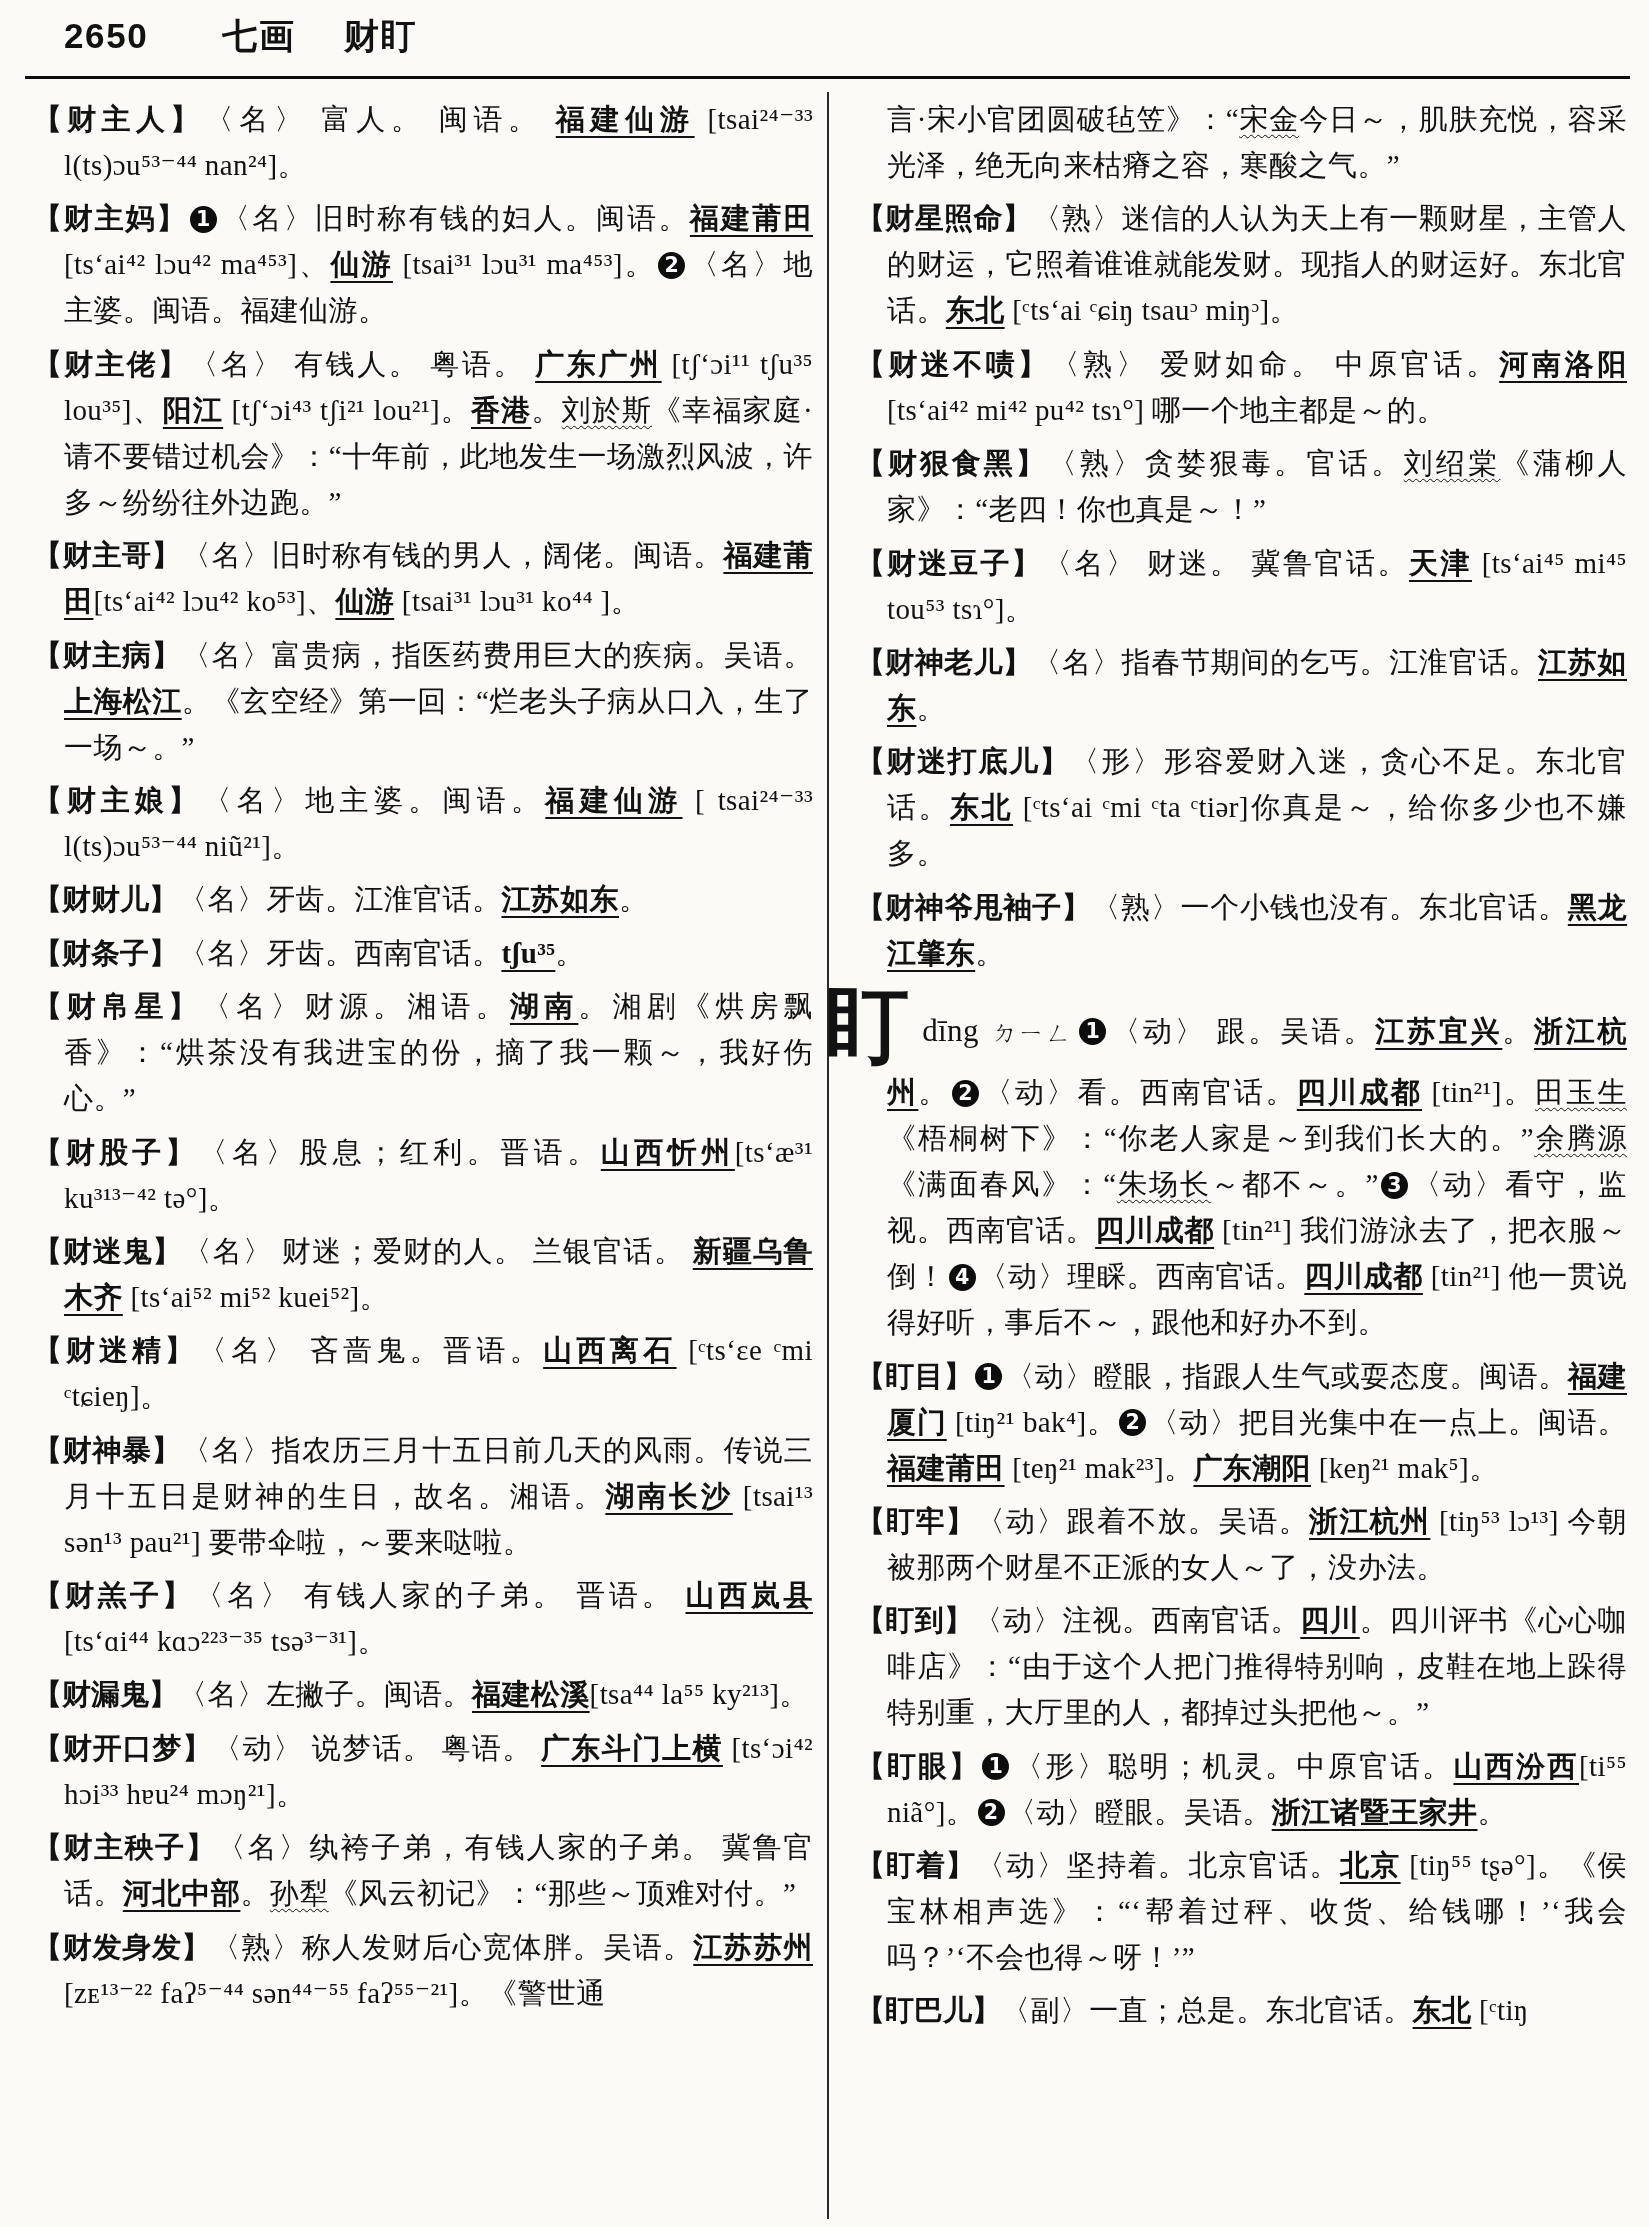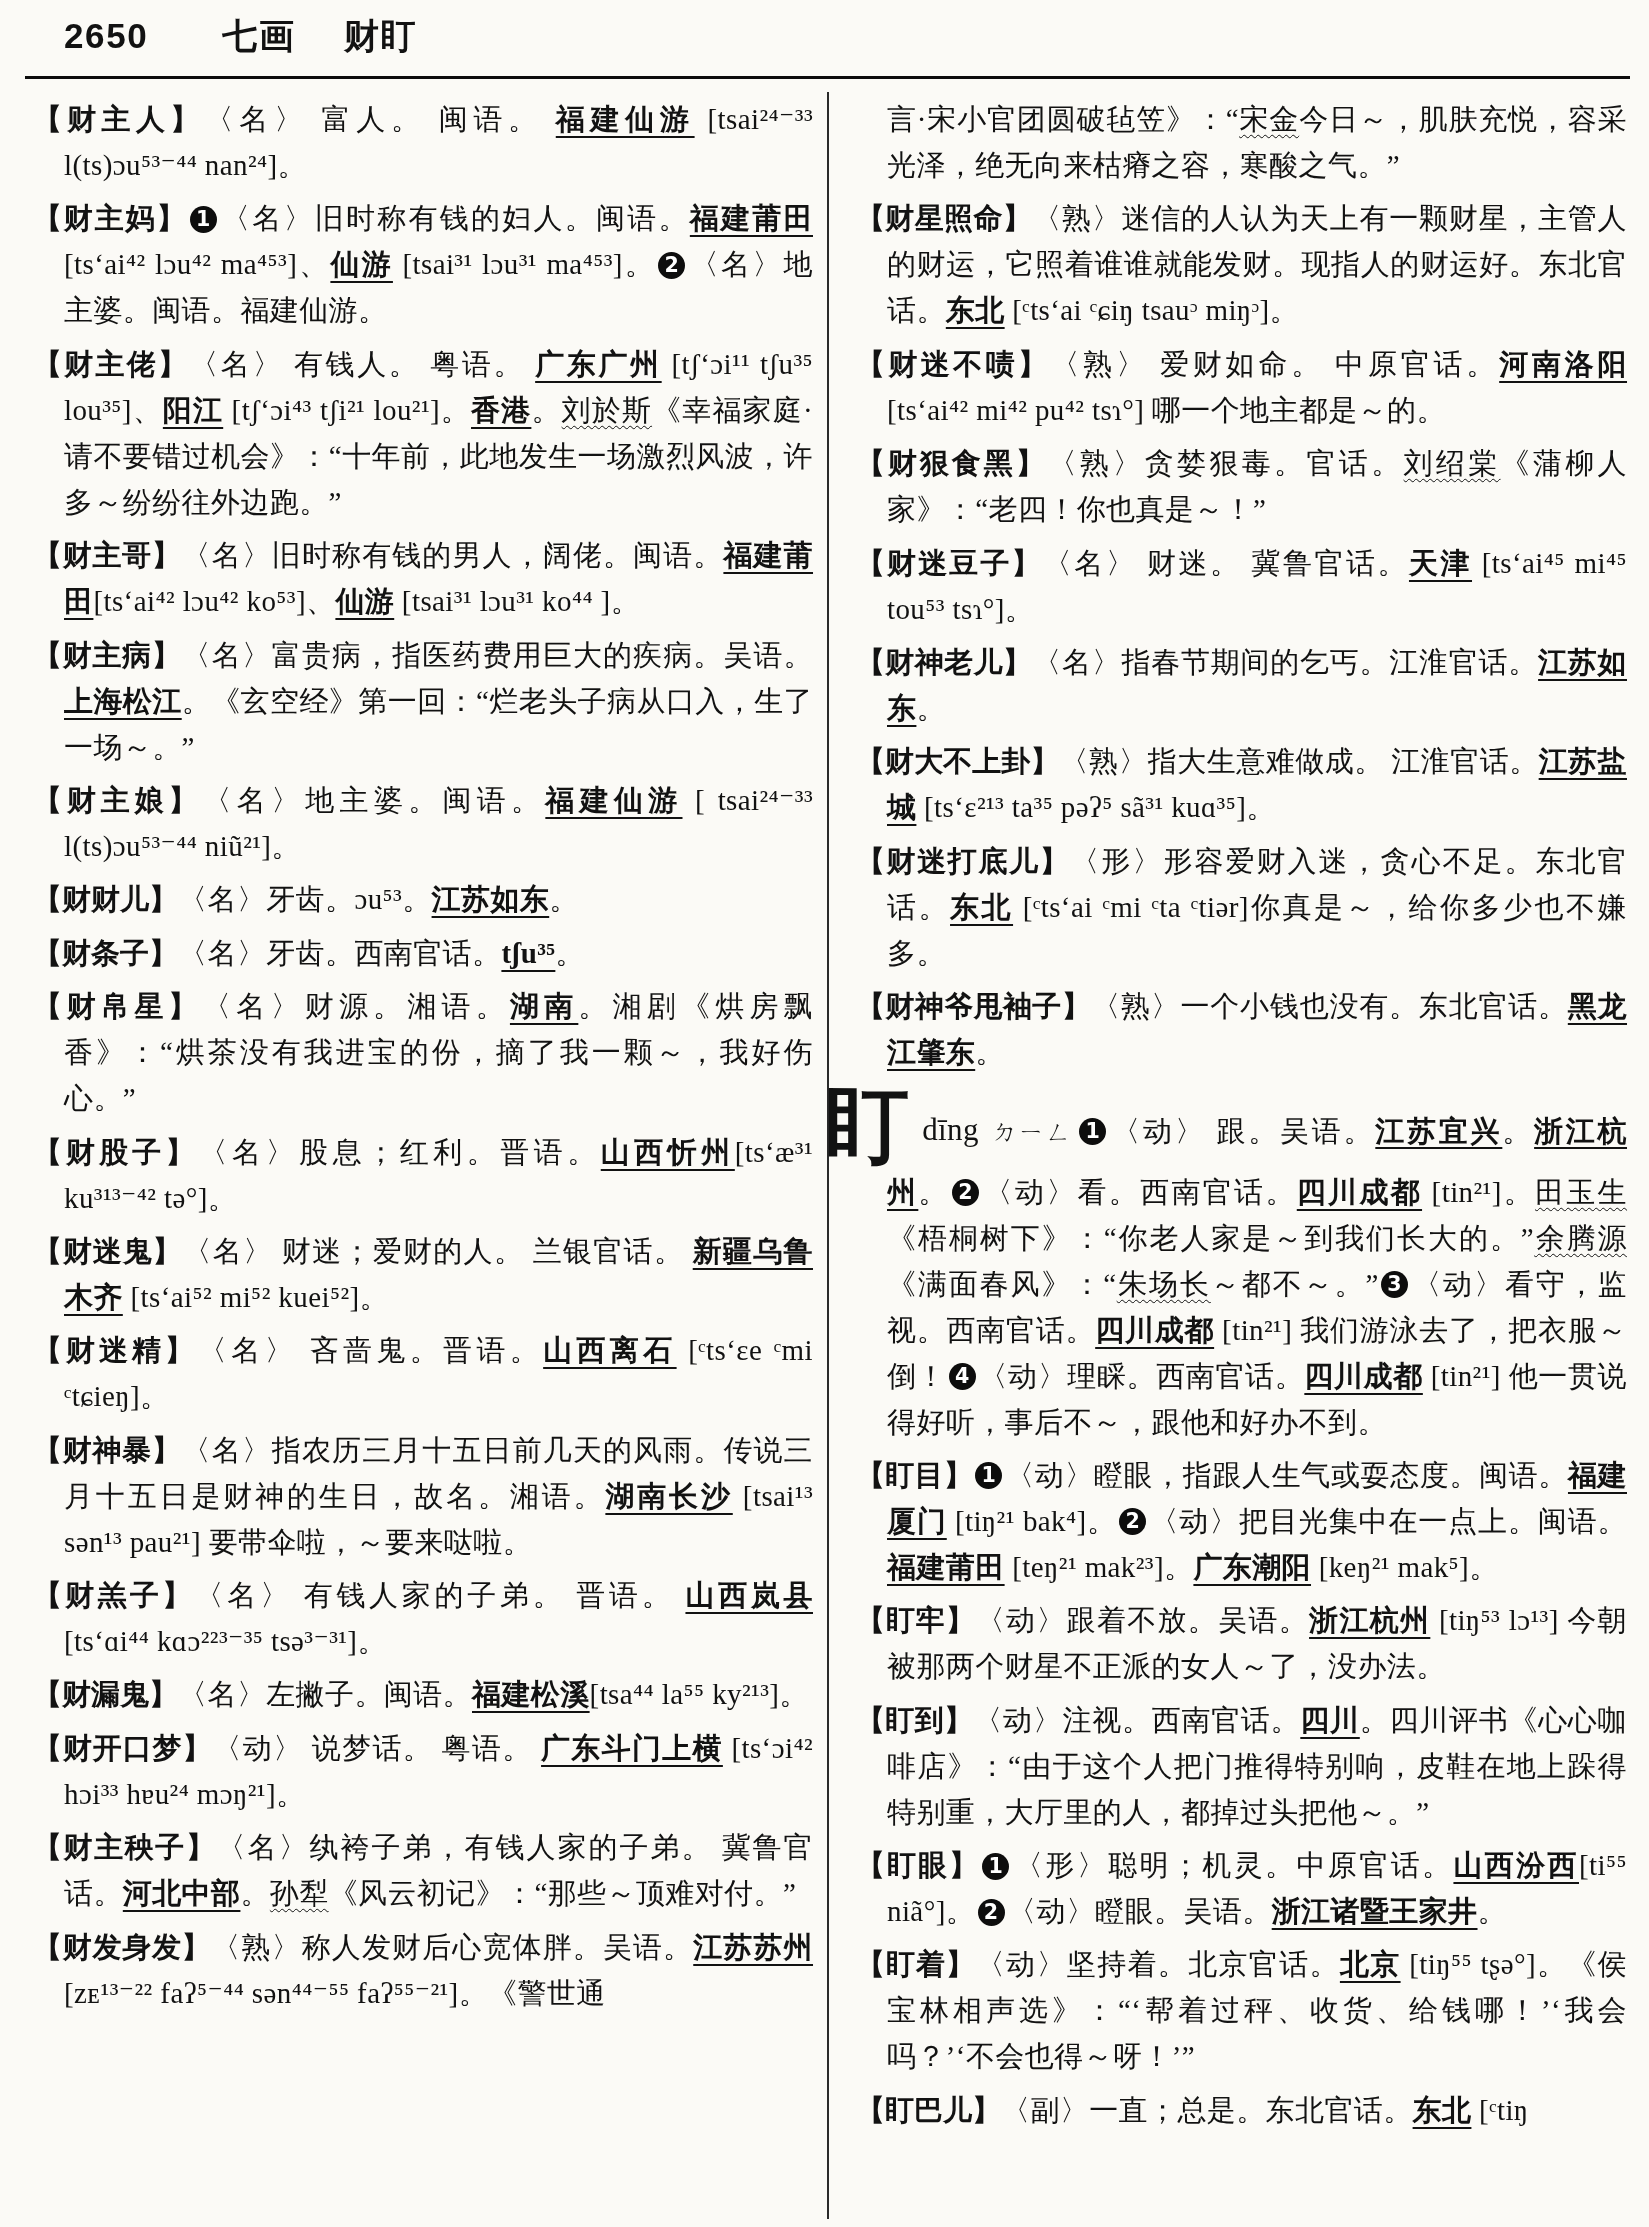--- a/index.html
+++ b/index.html
@@ -50,41 +50,40 @@
 <div class="header-rule"></div>
 <div class="column-divider"></div>
 
 <div class="col col-left">
     <p class="entry"><span class="hw">【财主人】</span><span>〈名〉 富人。 闽语。 </span><span class="u-s">福建仙游</span><span> [tsai²⁴⁻³³ l(ts)ɔu⁵³⁻⁴⁴ nan²⁴]。</span></p>
     <p class="entry"><span class="hw">【财主妈】</span><span class="cn">1</span><span>〈名〉旧时称有钱的妇人。闽语。</span><span class="u-s">福建莆田</span><span> [ts‘ai⁴² lɔu⁴² ma⁴⁵³]、</span><span class="u-s">仙游</span><span> [tsai³¹ lɔu³¹ ma⁴⁵³]。</span><span class="cn">2</span><span>〈名〉地主婆。闽语。福建仙游。</span></p>
     <p class="entry"><span class="hw">【财主佬】</span><span>〈名〉 有钱人。 粤语。 </span><span class="u-s">广东广州</span><span> [tʃ‘ɔi¹¹ tʃu³⁵ lou³⁵]、</span><span class="u-s">阳江</span><span> [tʃ‘ɔi⁴³ tʃi²¹ lou²¹]。</span><span class="u-s">香港</span><span>。</span><span class="u-w">刘於斯</span><span>《幸福家庭·请不要错过机会》：“十年前，此地发生一场激烈风波，许多～纷纷往外边跑。”</span></p>
     <p class="entry"><span class="hw">【财主哥】</span><span>〈名〉旧时称有钱的男人，阔佬。闽语。</span><span class="u-s">福建莆田</span><span>[ts‘ai⁴² lɔu⁴² ko⁵³]、</span><span class="u-s">仙游</span><span> [tsai³¹ lɔu³¹ ko⁴⁴ ]。</span></p>
     <p class="entry"><span class="hw">【财主病】</span><span>〈名〉富贵病，指医药费用巨大的疾病。吴语。</span><span class="u-s">上海松江</span><span>。《玄空经》第一回：“烂老头子病从口入，生了一场～。”</span></p>
     <p class="entry"><span class="hw">【财主娘】</span><span>〈名〉地主婆。闽语。</span><span class="u-s">福建仙游</span><span> [ tsai²⁴⁻³³ l(ts)ɔu⁵³⁻⁴⁴ niũ²¹]。</span></p>
-    <p class="entry"><span class="hw">【财财儿】</span><span>〈名〉牙齿。ɔu⁵³。</span><span class="u-s">江苏如东</span><span>。</span></p>
+    <p class="entry"><span class="hw">【财财儿】</span><span>〈名〉牙齿。江淮官话。</span><span class="u-s">江苏如东</span><span>。</span></p>
     <p class="entry"><span class="hw">【财条子】</span><span>〈名〉牙齿。西南官话。</span><span class="u-s">tʃu³⁵</span><span>。</span></p>
     <p class="entry"><span class="hw">【财帛星】</span><span>〈名〉财源。湘语。</span><span class="u-s">湖南</span><span>。湘剧《烘房飘香》：“烘茶没有我进宝的份，摘了我一颗～，我好伤心。”</span></p>
     <p class="entry"><span class="hw">【财股子】</span><span>〈名〉股息；红利。晋语。</span><span class="u-s">山西忻州</span><span>[ts‘æ³¹ ku³¹³⁻⁴² tə°]。</span></p>
     <p class="entry"><span class="hw">【财迷鬼】</span><span>〈名〉 财迷；爱财的人。 兰银官话。 </span><span class="u-s">新疆乌鲁木齐</span><span> [ts‘ai⁵² mi⁵² kuei⁵²]。</span></p>
     <p class="entry"><span class="hw">【财迷精】</span><span>〈名〉 吝啬鬼。晋语。</span><span class="u-s">山西离石</span><span> [ᶜts‘ɛe ᶜmi ᶜtɕieŋ]。</span></p>
     <p class="entry"><span class="hw">【财神暴】</span><span>〈名〉指农历三月十五日前几天的风雨。传说三月十五日是财神的生日，故名。湘语。</span><span class="u-s">湖南长沙</span><span> [tsai¹³ sən¹³ pau²¹] 要带伞啦，～要来哒啦。</span></p>
     <p class="entry"><span class="hw">【财羔子】</span><span>〈名〉 有钱人家的子弟。 晋语。 </span><span class="u-s">山西岚县</span><span> [ts‘ɑi⁴⁴ kɑɔ²²³⁻³⁵ tsə³⁻³¹]。</span></p>
     <p class="entry"><span class="hw">【财漏鬼】</span><span>〈名〉左撇子。闽语。</span><span class="u-s">福建松溪</span><span>[tsa⁴⁴ la⁵⁵ ky²¹³]。</span></p>
     <p class="entry"><span class="hw">【财开口梦】</span><span>〈动〉 说梦话。 粤语。 </span><span class="u-s">广东斗门上横</span><span> [ts‘ɔi⁴² hɔi³³ hɐu²⁴ mɔŋ²¹]。</span></p>
     <p class="entry"><span class="hw">【财主秧子】</span><span>〈名〉纨袴子弟，有钱人家的子弟。 冀鲁官话。</span><span class="u-s">河北中部</span><span>。</span><span class="u-w">孙犁</span><span>《风云初记》：“那些～顶难对付。”</span></p>
     <p class="entry"><span class="hw">【财发身发】</span><span>〈熟〉称人发财后心宽体胖。吴语。</span><span class="u-s">江苏苏州</span><span> [zᴇ¹³⁻²² faʔ⁵⁻⁴⁴ sən⁴⁴⁻⁵⁵ faʔ⁵⁵⁻²¹]。《警世通</span></p>
   </div>
 <div class="col col-right">
     <p class="entry cont"><span>言·宋小官团圆破毡笠》：“</span><span class="u-w">宋金</span><span>今日～，肌肤充悦，容采光泽，绝无向来枯瘠之容，寒酸之气。”</span></p>
     <p class="entry"><span class="hw">【财星照命】</span><span>〈熟〉迷信的人认为天上有一颗财星，主管人的财运，它照着谁谁就能发财。现指人的财运好。东北官话。</span><span class="u-s">东北</span><span> [ᶜts‘ai ᶜɕiŋ tsauᵓ miŋᵓ]。</span></p>
     <p class="entry"><span class="hw">【财迷不啧】</span><span>〈熟〉 爱财如命。 中原官话。</span><span class="u-s">河南洛阳</span><span> [ts‘ai⁴² mi⁴² pu⁴² tsɿ°] 哪一个地主都是～的。</span></p>
     <p class="entry"><span class="hw">【财狠食黑】</span><span>〈熟〉贪婪狠毒。官话。</span><span class="u-w">刘绍棠</span><span>《蒲柳人家》：“老四！你也真是～！”</span></p>
     <p class="entry"><span class="hw">【财迷豆子】</span><span>〈名〉 财迷。 冀鲁官话。</span><span class="u-s">天津</span><span> [ts‘ai⁴⁵ mi⁴⁵ tou⁵³ tsɿ°]。</span></p>
     <p class="entry"><span class="hw">【财神老儿】</span><span>〈名〉指春节期间的乞丐。江淮官话。</span><span class="u-s">江苏如东</span><span>。</span></p>
-    <p class="entry"><span class="hw">【财大不上卦】</span><span>〈熟〉指大生意难做成。 江淮官话。</span><span class="u-s">江苏盐城</span><span> [ts‘ɛ²¹³ ta³⁵ pəʔ⁵ sã³¹ kuɑ³⁵]。</span></p>
     <p class="entry"><span class="hw">【财迷打底儿】</span><span>〈形〉形容爱财入迷，贪心不足。东北官话。</span><span class="u-s">东北</span><span> [ᶜts‘ai ᶜmi ᶜta ᶜtiər]你真是～，给你多少也不嫌多。</span></p>
     <p class="entry"><span class="hw">【财神爷甩袖子】</span><span>〈熟〉一个小钱也没有。东北官话。</span><span class="u-s">黑龙江肇东</span><span>。</span></p>
     <p class="entry"><span class="bighead">盯</span><span class="pinyin">dīng</span><span class="zhuyin">ㄉㄧㄥ</span><span class="cn">1</span><span>〈动〉 跟。吴语。</span><span class="u-s">江苏宜兴</span><span>。</span><span class="u-s">浙江杭州</span><span>。</span><span class="cn">2</span><span>〈动〉看。西南官话。</span><span class="u-s">四川成都</span><span> [tin²¹]。</span><span class="u-w">田玉生</span><span>《梧桐树下》：“你老人家是～到我们长大的。”</span><span class="u-w">余腾源</span><span>《满面春风》：“</span><span class="u-w">朱场长</span><span>～都不～。”</span><span class="cn">3</span><span>〈动〉看守，监视。西南官话。</span><span class="u-s">四川成都</span><span> [tin²¹] 我们游泳去了，把衣服～倒！</span><span class="cn">4</span><span>〈动〉理睬。西南官话。</span><span class="u-s">四川成都</span><span> [tin²¹] 他一贯说得好听，事后不～，跟他和好办不到。</span></p>
     <p class="entry"><span class="hw">【盯目】</span><span class="cn">1</span><span>〈动〉瞪眼，指跟人生气或耍态度。闽语。</span><span class="u-s">福建厦门</span><span> [tiŋ²¹ bak⁴]。</span><span class="cn">2</span><span>〈动〉把目光集中在一点上。闽语。</span><span class="u-s">福建莆田</span><span> [teŋ²¹ mak²³]。</span><span class="u-s">广东潮阳</span><span> [keŋ²¹ mak⁵]。</span></p>
     <p class="entry"><span class="hw">【盯牢】</span><span>〈动〉跟着不放。吴语。</span><span class="u-s">浙江杭州</span><span> [tiŋ⁵³ lɔ¹³] 今朝被那两个财星不正派的女人～了，没办法。</span></p>
     <p class="entry"><span class="hw">【盯到】</span><span>〈动〉注视。西南官话。</span><span class="u-s">四川</span><span>。四川评书《心心咖啡店》：“由于这个人把门推得特别响，皮鞋在地上跺得特别重，大厅里的人，都掉过头把他～。”</span></p>
     <p class="entry"><span class="hw">【盯眼】</span><span class="cn">1</span><span>〈形〉聪明；机灵。中原官话。</span><span class="u-s">山西汾西</span><span>[ti⁵⁵ niã°]。</span><span class="cn">2</span><span>〈动〉瞪眼。吴语。</span><span class="u-s">浙江诸暨王家井</span><span>。</span></p>
     <p class="entry"><span class="hw">【盯着】</span><span>〈动〉坚持着。北京官话。</span><span class="u-s">北京</span><span> [tiŋ⁵⁵ tʂə°]。《侯宝林相声选》：“‘帮着过秤、收货、给钱哪！’‘我会吗？’‘不会也得～呀！’”</span></p>
     <p class="entry"><span class="hw">【盯巴儿】</span><span>〈副〉一直；总是。东北官话。</span><span class="u-s">东北</span><span> [ᶜtiŋ</span></p>
   </div>

